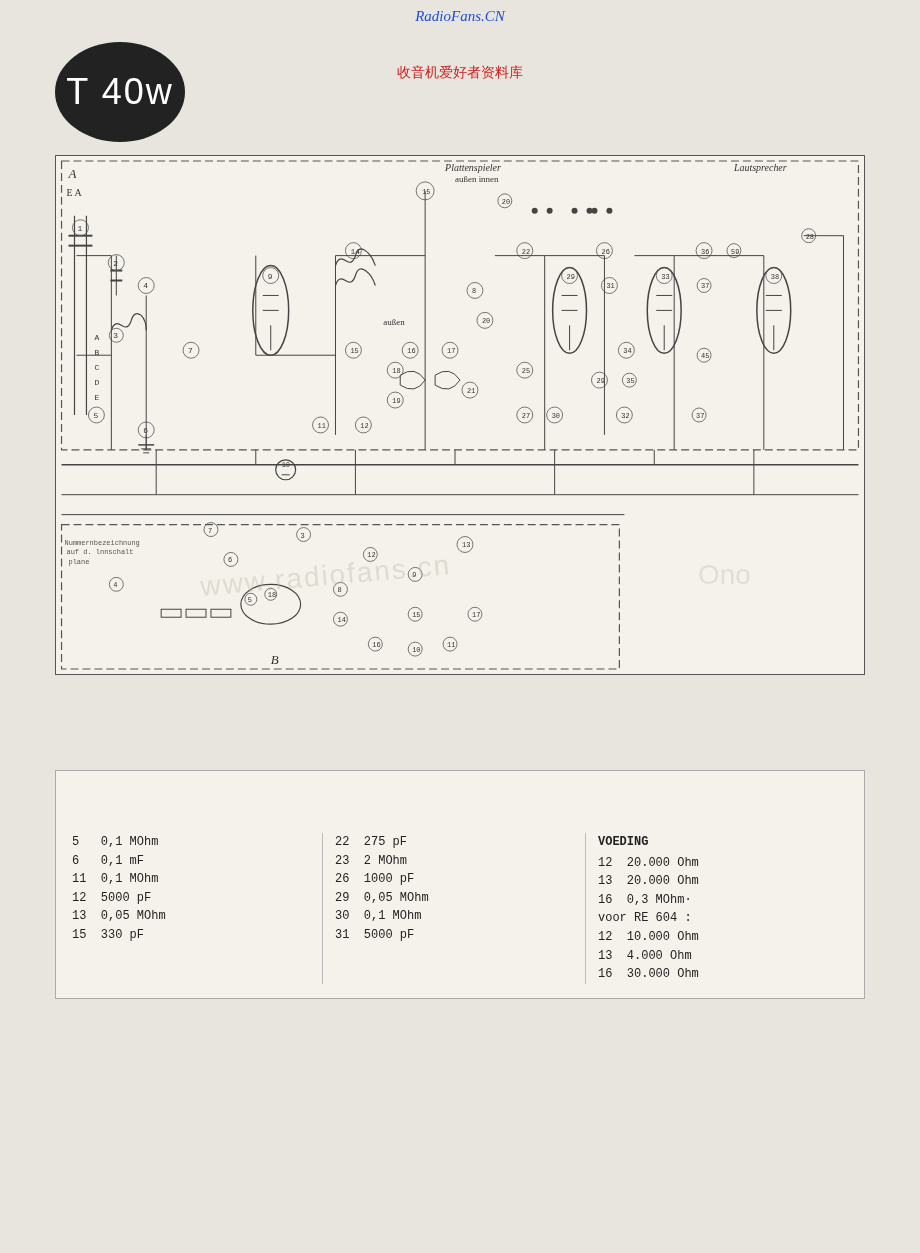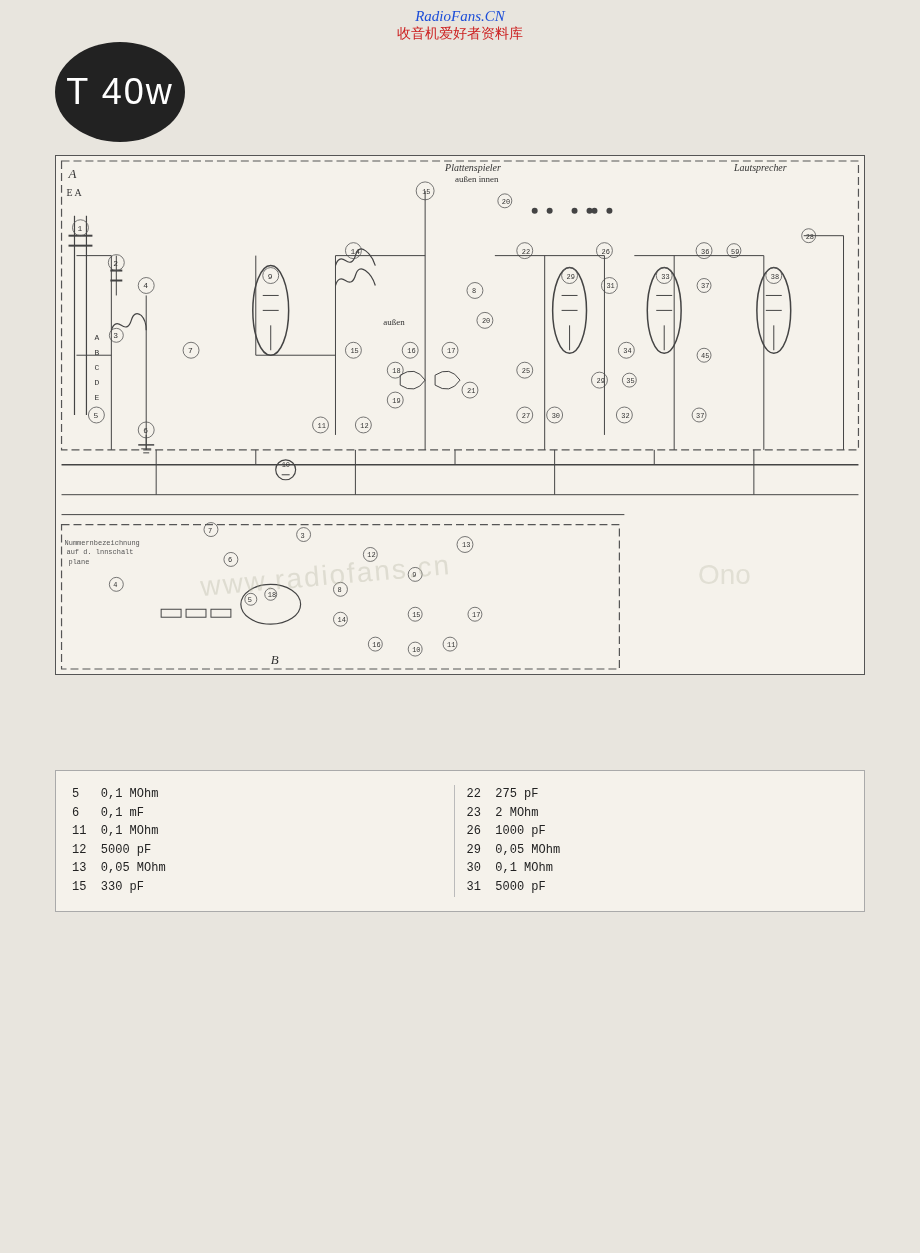--- a/index.html
+++ b/index.html
@@ -25,20 +25,21 @@
     .header-title-italic {
       font-style: italic;
       color: #1d4ed8;
       font-size: 15px;
       font-family: Georgia, serif;
     }
     .header-subtitle {
       color: #cc2222;
       font-size: 14px;
       font-family: sans-serif;
+      margin-top: 39px;
     }
     
     .logo-circle {
       position: absolute;
       top: 42px;
       left: 55px;
       width: 130px;
       height: 100px;
       background: #222;
       border-radius: 50%;
@@ -78,20 +79,21 @@
       border: 1px solid #aaa;
       padding: 14px 16px;
     }
     .components-inner {
       display: flex;
       flex-direction: row;
       gap: 0;
       font-size: 12px;
       font-family: 'Courier New', Courier, monospace;
       color: #222;
+      margin-top: 48px;
     }
     .comp-col {
       flex: 1;
       border-right: 1px solid #bbb;
       padding: 0 12px;
     }
     .comp-col:first-child { padding-left: 0; }
     .comp-col:last-child { border-right: none; }
     .comp-col p {
       line-height: 1.55;
@@ -432,17 +434,27 @@
       <div class="comp-col">
         <p>22 &nbsp;275 pF</p>
         <p>23 &nbsp;2 MOhm</p>
         <p>26 &nbsp;1000 pF</p>
         <p>29 &nbsp;0,05 MOhm</p>
         <p>30 &nbsp;0,1 MOhm</p>
         <p>31 &nbsp;5000 pF</p>
       </div>
 
 
+      <div class="comp-col">
+        <p class="col-header">VOEDING</p>
+        <p>12 &nbsp;20.000 Ohm</p>
+        <p>13 &nbsp;20.000 Ohm</p>
+        <p>16 &nbsp;0,3 MOhm·</p>
+        <p>voor RE 604 :</p>
+        <p>12 &nbsp;10.000 Ohm</p>
+        <p>13 &nbsp;4.000 Ohm</p>
+        <p>16 &nbsp;30.000 Ohm</p>
+      </div>
 
     </div>
   </div>
 
 </div>
 
 </body></html>

